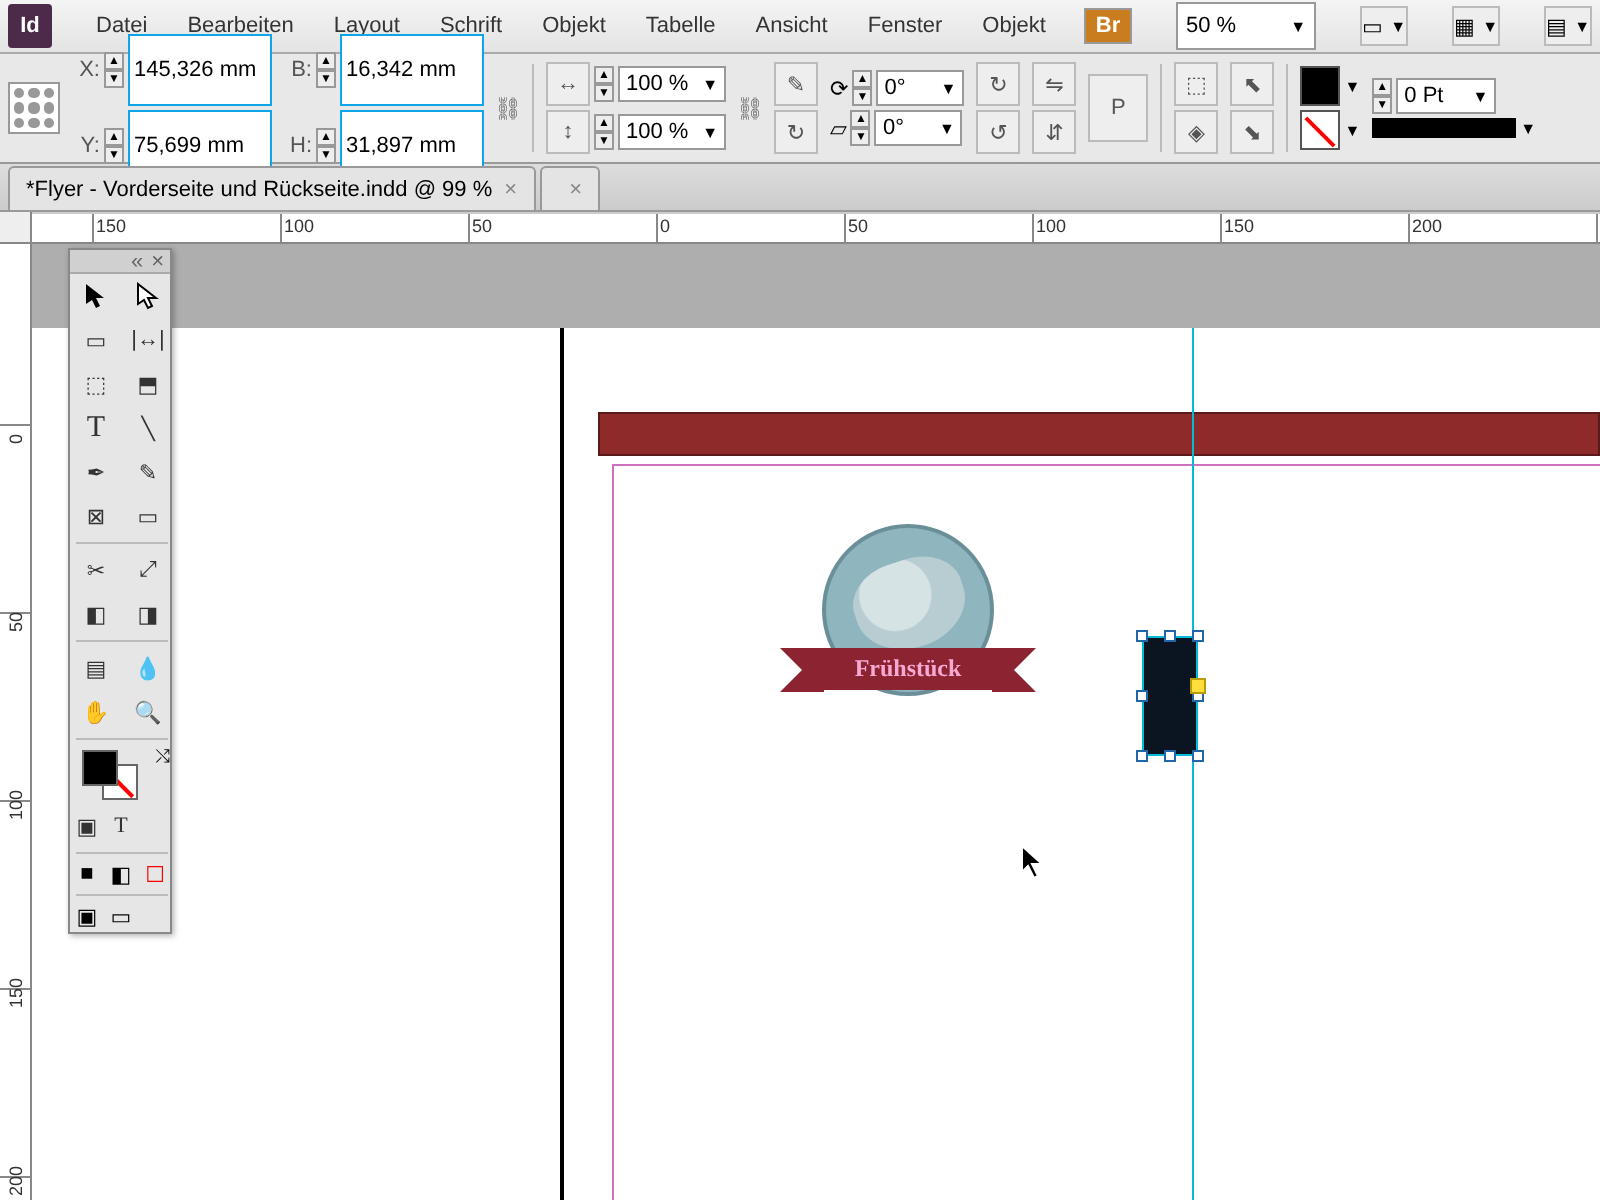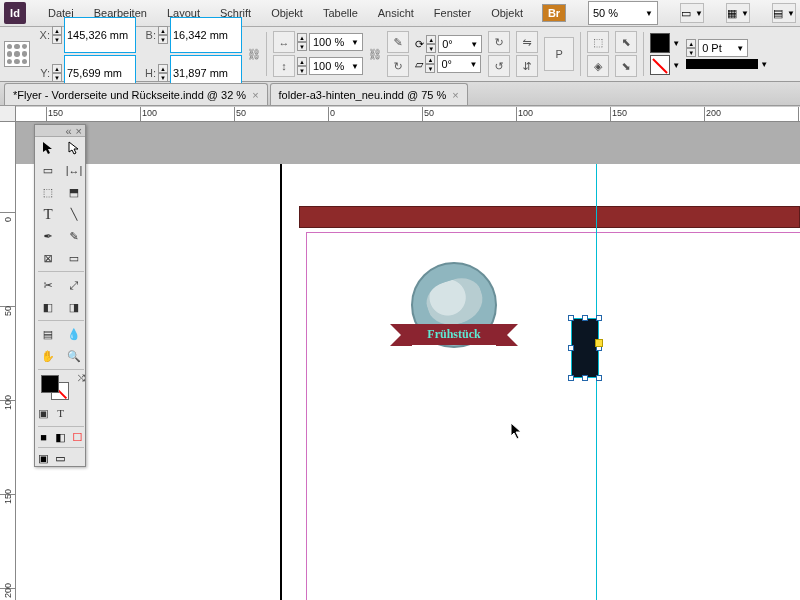--- a/index.html
+++ b/index.html
@@ -52,21 +52,21 @@
 .canvas-bg { position: absolute; left: 0; top: 0; right: 0; height: 42px; background: #aeaeae; }
 .pasteboard { position: absolute; left: 70px; top: 42px; right: 0; bottom: 0; background: #fff; }
 .page-edge { position: absolute; left: 264px; top: 42px; bottom: 0; width: 2px; background: #000; }
 .red-bar { position: absolute; left: 283px; top: 84px; right: 0; height: 22px; background: #8e2a2a; border: 1px solid #5a1a1a; }
 .margin { position: absolute; left: 290px; top: 110px; right: 0; bottom: 0; border-top: 1px solid #d070c0; border-left: 1px solid #d070c0; }
 .cyan-guide { position: absolute; top: 42px; bottom: 0; left: 580px; width: 1px; background: #00bcd4; }
 
 .badge { position: absolute; left: 390px; top: 140px; width: 95px; text-align: center; }
 .badge-circle { width: 86px; height: 86px; border-radius: 50%; background: #8fb6bf; border: 2px solid #6a8f98; margin: 0 auto; position: relative; overflow: hidden; }
 .badge-circle::after { content: ""; position: absolute; left: 14px; top: 16px; width: 56px; height: 44px; border-radius: 50% 50% 60% 60%; background: radial-gradient(circle at 40% 35%, #d6e3e5 0 40%, transparent 42%), #b7cdd1; transform: rotate(-18deg); }
-.ribbon { position: relative; margin-top: -24px; background: #8b2430; color: #5eead4; font-weight: bold; padding: 3px 0; font-family: serif; font-size: 12px; width: 100px; margin-left: -2px; }
+.ribbon { position: relative; margin-top: -24px; background: #8b2430; color: #f9a8d4; font-weight: bold; padding: 3px 0; font-family: serif; font-size: 12px; width: 100px; margin-left: -2px; }
 .ribbon::before, .ribbon::after { content: ""; position: absolute; top: 0; border: 11px solid #8b2430; }
 .ribbon::before { left: -14px; border-left-color: transparent; }
 .ribbon::after { right: -14px; border-right-color: transparent; }
 
 .sel-box { position: absolute; left: 555px; top: 196px; width: 28px; height: 60px; background: #0b1522; border: 1px solid #00bcd4; }
 .sel-handle { position: absolute; width: 6px; height: 6px; background: #fff; border: 1px solid #2266aa; }
 .sh-tl{left:-4px;top:-4px}.sh-tm{left:50%;top:-4px;margin-left:-3px}.sh-tr{right:-4px;top:-4px}
 .sh-ml{left:-4px;top:50%;margin-top:-3px}.sh-mr{right:-4px;top:50%;margin-top:-3px}
 .sh-bl{left:-4px;bottom:-4px}.sh-bm{left:50%;bottom:-4px;margin-left:-3px}.sh-br{right:-4px;bottom:-4px}
 .sel-yellow { position: absolute; right: -5px; top: 20px; width: 8px; height: 8px; background: #ffde3b; border: 1px solid #b89d00; }
@@ -263,25 +263,24 @@
       </div>
     <div class="xy-row">
         <div class="stroke-line"></div>
         <span class="dd-arrow">▼</span>
       </div>
   </div>
 </div>
 
 <div class="tabbar">
   <div class="tab">
-      <span>*Flyer - Vorderseite und Rückseite.indd @ 32 %</span>
+      <span>*Flyer - Vorderseite und Rückseite.indd @ 99 %</span>
       <span class="x">×</span>
     </div>
   <div class="tab">
-      <span>folder-a3-hinten_neu.indd @ 75 %</span>
       <span class="x">×</span>
     </div>
 </div>
 
 <div class="workspace">
   <div class="corner"></div>
   <div class="hruler" id="hruler">
       <div class="tick" style="left: 30px;"></div>
       <div class="lbl" style="left: 32px;">150</div>
       <div class="tick" style="left: 124px;"></div>

